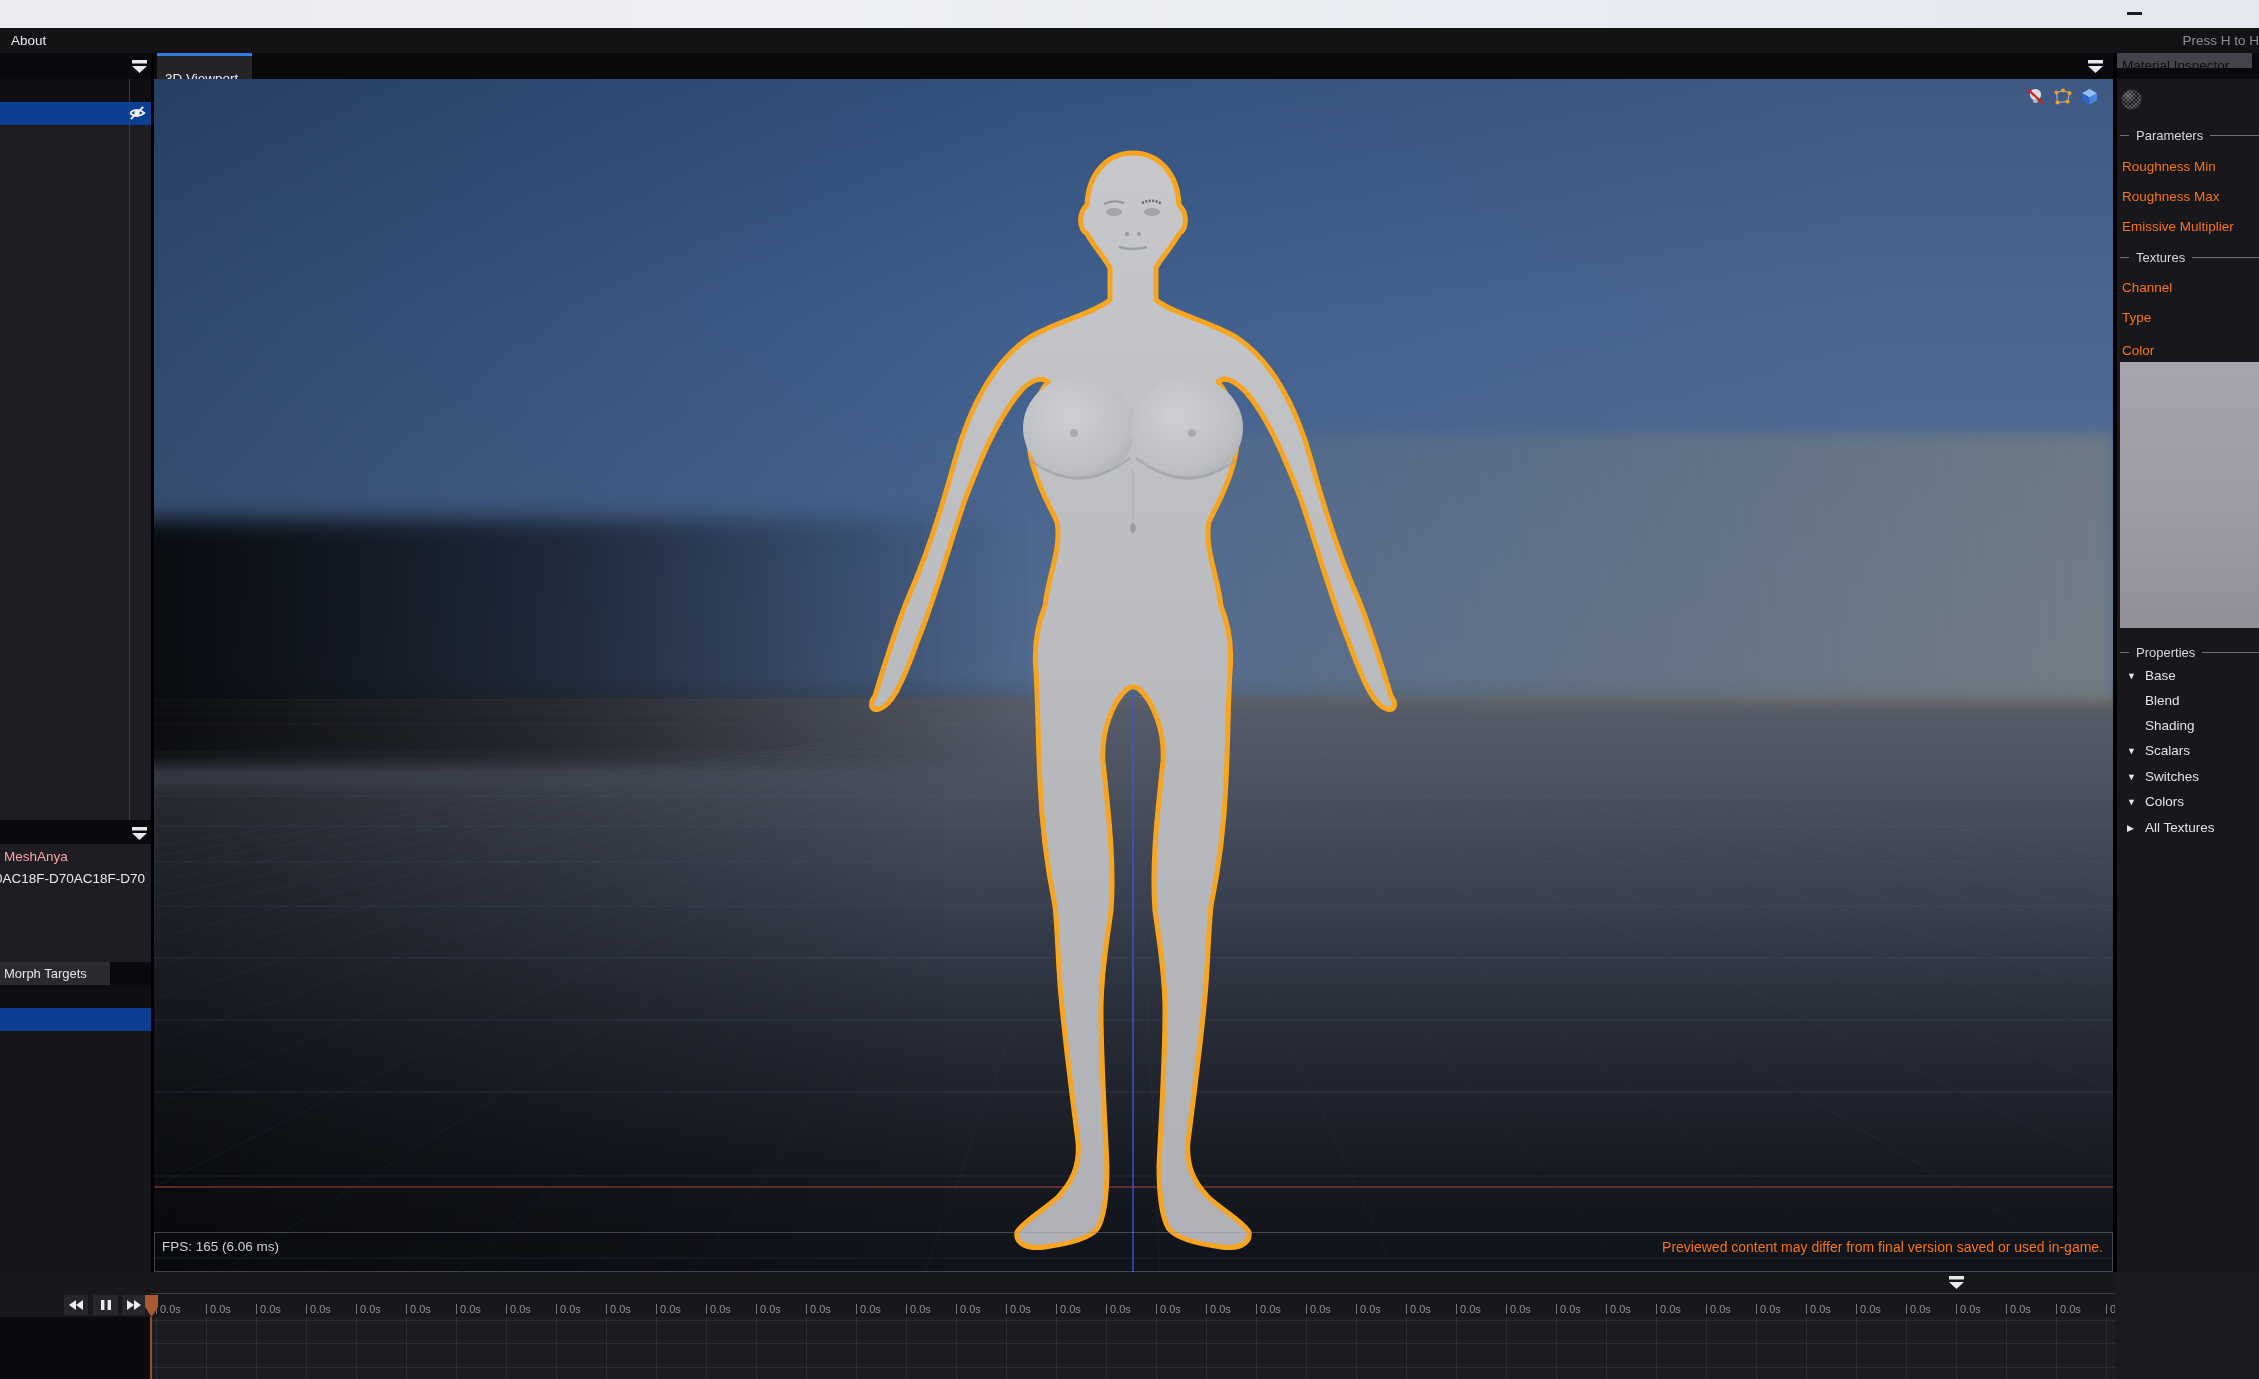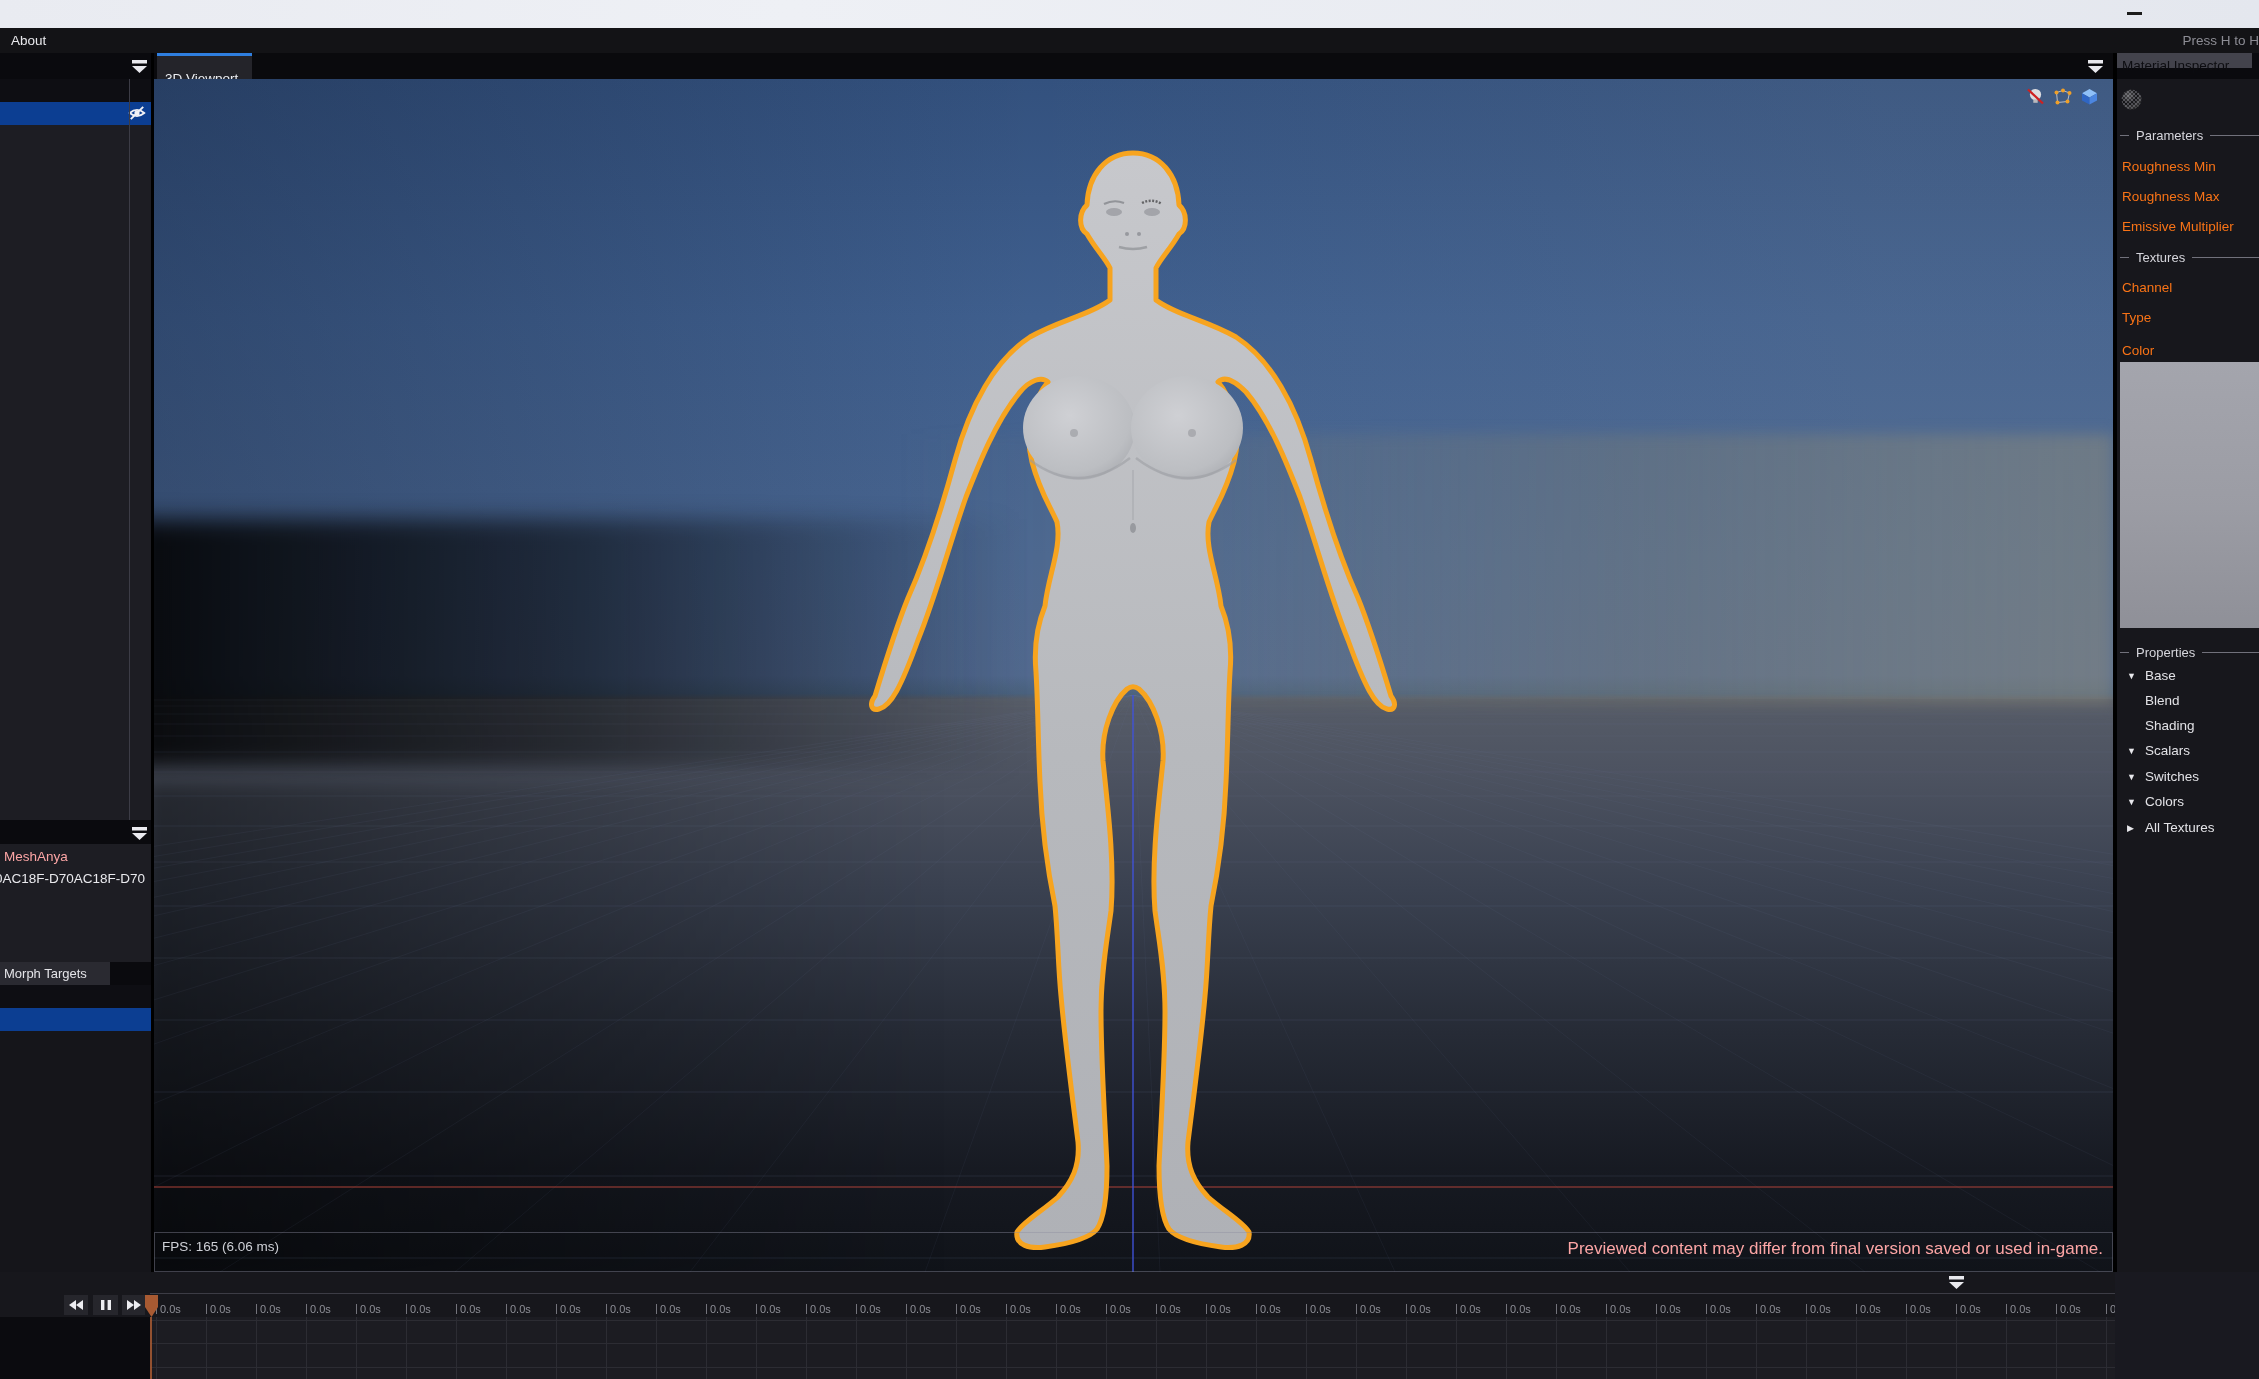--- a/index.html
+++ b/index.html
@@ -51,21 +51,21 @@
   #haze-right { right:0; top:355px; width:62%; height:270px; filter:blur(7px);
     background:linear-gradient(90deg,rgba(130,128,112,0) 0%,rgba(130,128,112,0.33) 60%,rgba(141,139,123,0.5) 100%); }
   #dark-left { left:-20px; top:440px; width:58%; height:250px; filter:blur(11px);
     background:linear-gradient(90deg,rgba(6,7,9,0.95) 0%,rgba(6,7,9,0.55) 40%,rgba(6,7,9,0) 78%); }
   #dark-bl { left:-10px; bottom:-10px; width:48%; height:42%; filter:blur(9px);
     background:linear-gradient(90deg,rgba(0,0,0,0.5),rgba(0,0,0,0) 85%); }
   #scene-svg { left:0; top:0; }
   #vp-info-frame { left:0; right:0; top:1153px; bottom:0;
     border:1px solid rgba(140,140,160,0.42); }
   #vp-fps { left:8px; top:1160px; color:#ced0d6; font-size:13.5px; }
-  #vp-warning { right:10px; top:1160px; color:#fca5a5; font-size:17px;text-align:center; }
+  #vp-warning { right:10px; top:1160px; color:#f97316; font-size:14px;text-align:center; }
   #vp-icons { right:14px; top:7px; display:flex; gap:7px; align-items:center; }
 
   
   #right-panel { left:2117px; top:53px; width:142px; height:1326px; background:#17171c; overflow:hidden; }
   #mi-tabrow { left:0; top:0; width:142px; height:26px; background:#0a0a0e; }
   #mi-tab { left:0; top:0; width:135px; height:15px; background:#43434c; color:#0d0d11;
     font-size:13.5px; line-height:26px; padding-left:5px; white-space:nowrap; }
   #mi-sphere { left:4px; top:36px; }
   .mi-sec { position:absolute; left:3px; right:0; height:16px; display:flex; align-items:center;
     color:#d6d6dc; font-size:13px; }

